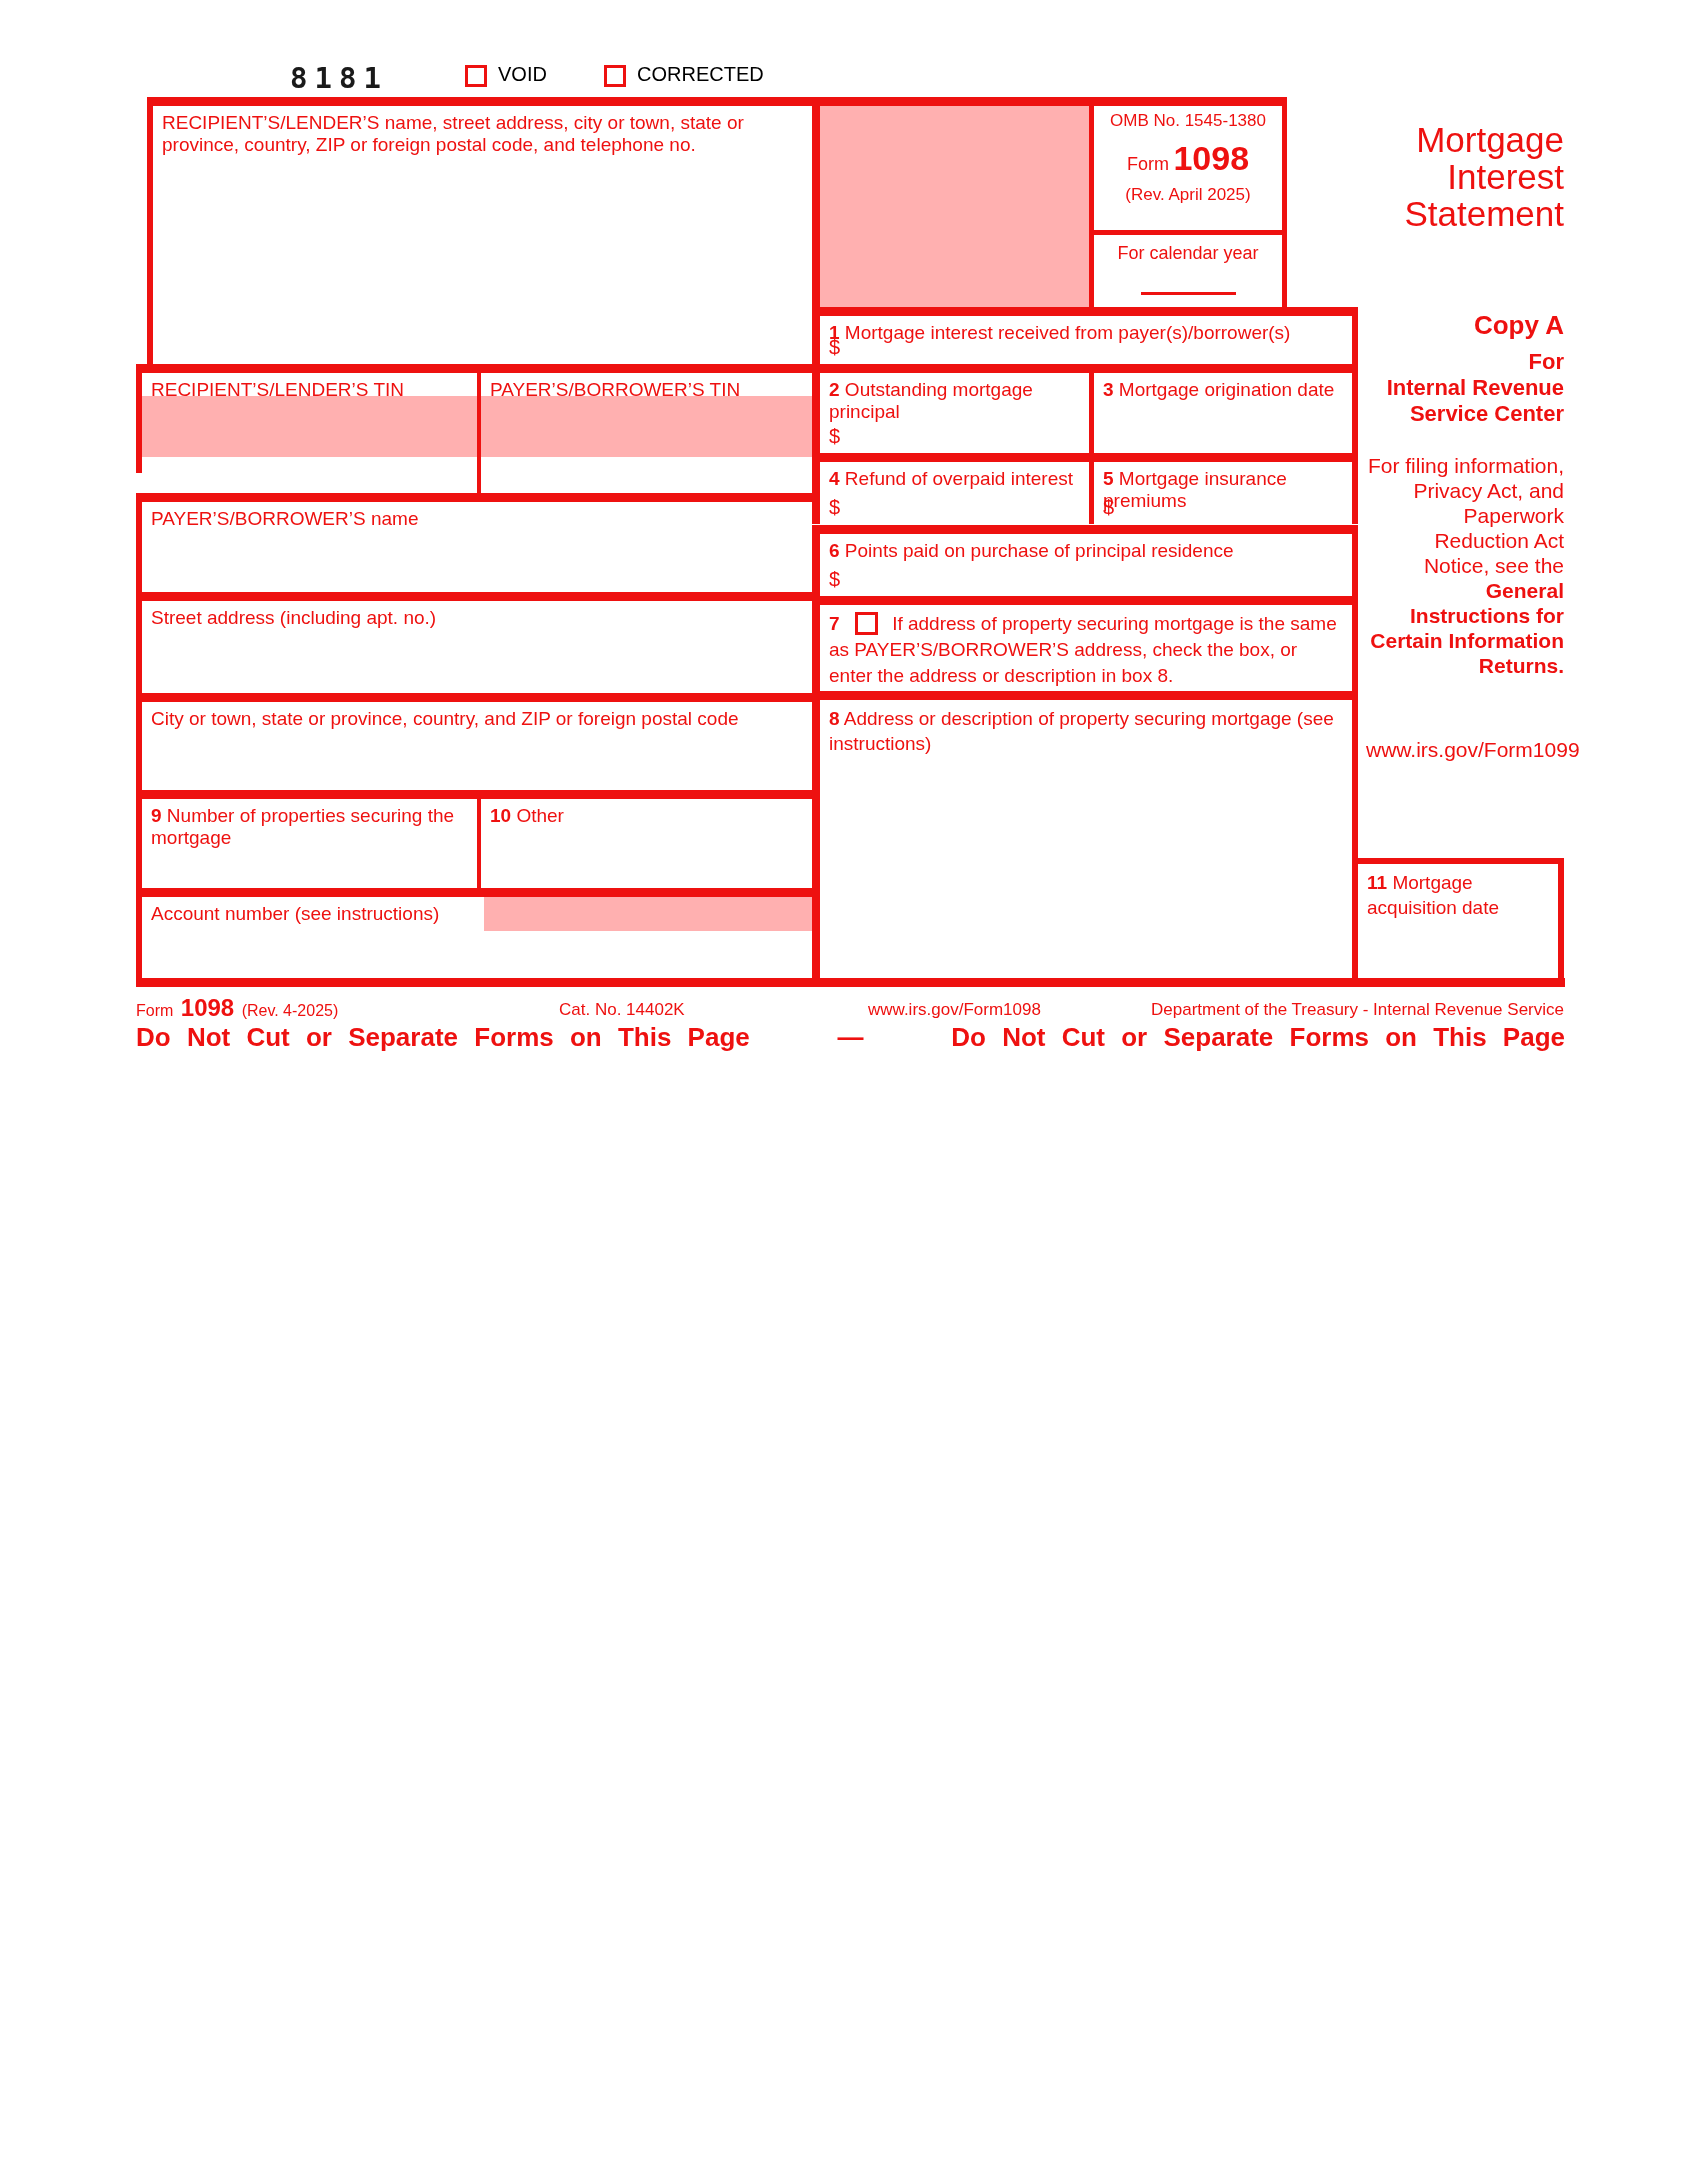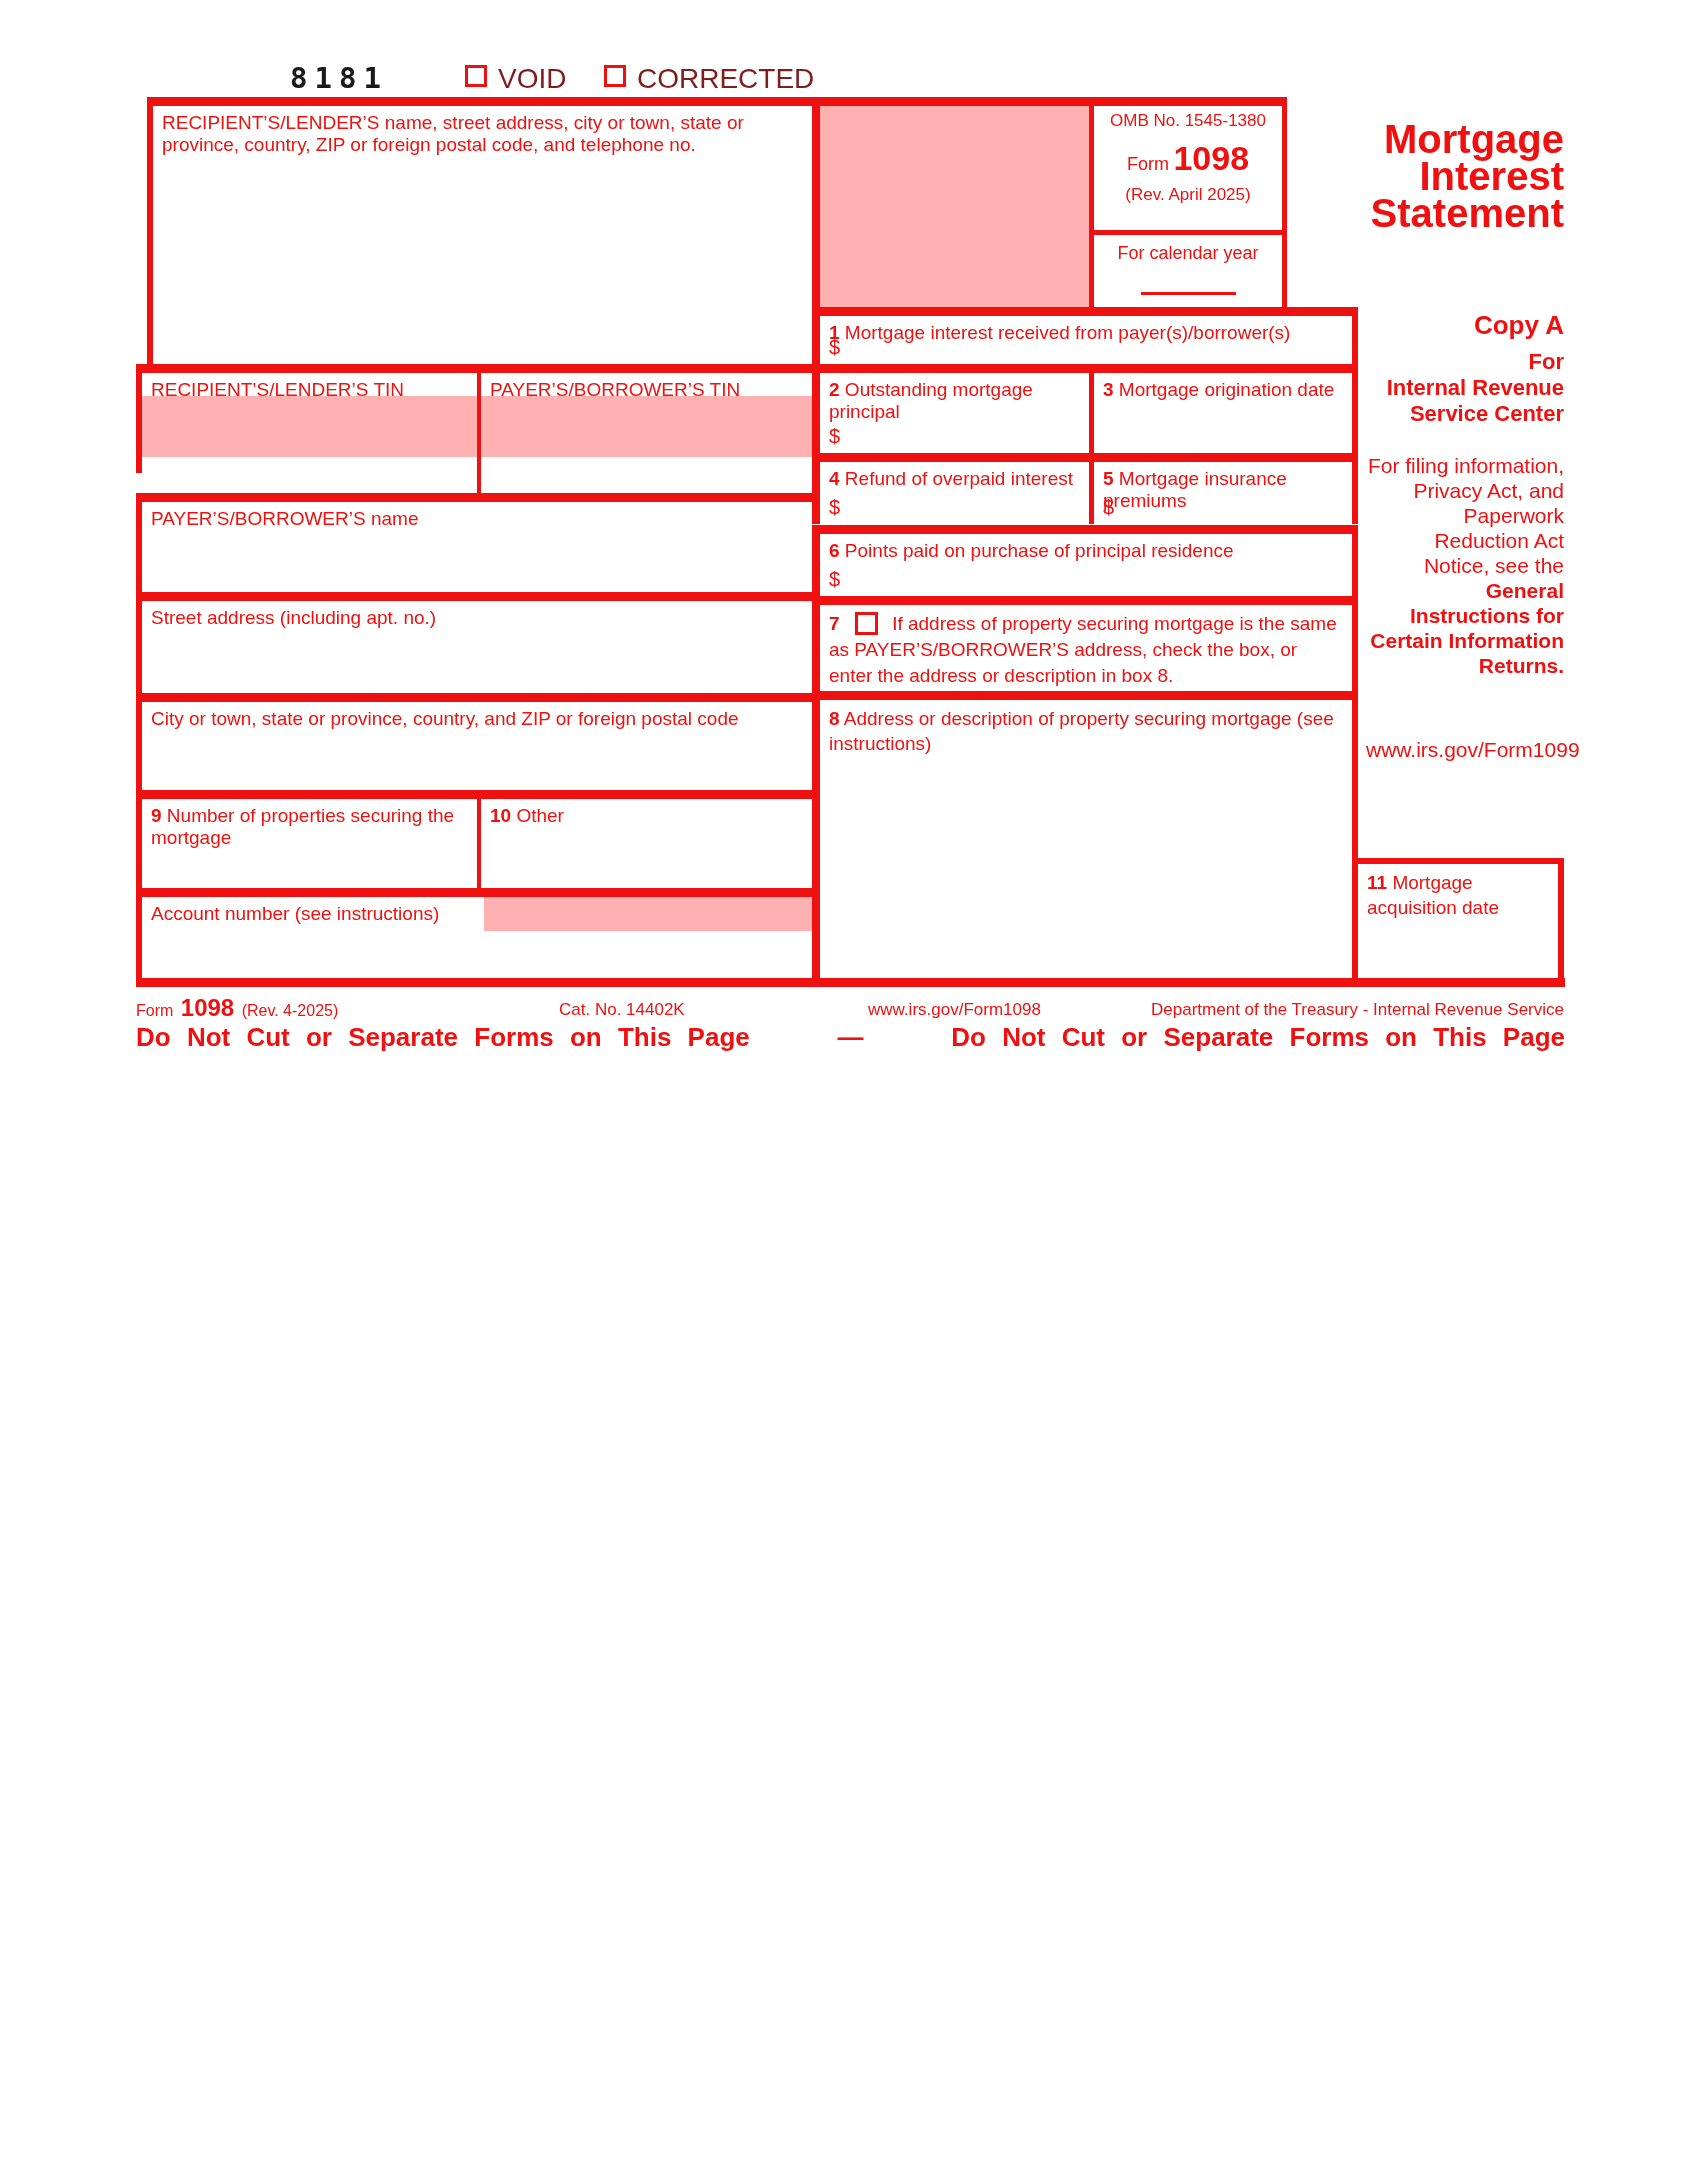--- a/index.html
+++ b/index.html
@@ -7,22 +7,22 @@
         font-family:"Liberation Sans", sans-serif;color:#EE1110;}
   .abs{position:absolute;box-sizing:border-box;}
   .cell{position:absolute;box-sizing:border-box;border-color:#EE1110;border-style:solid;border-width:0;}
   .lbl{font-size:19px;line-height:22px;padding:6px 10px 0 9px;}
   .num{font-weight:bold;}
   .dollar{position:absolute;left:9px;bottom:5px;font-size:20px;}
   .pink{background:#FFB0B0;}
   .chk{display:inline-block;box-sizing:border-box;border:3px solid #EE1110;background:#fff;}
   .ocr{font-family:"DejaVu Sans Mono", monospace;font-weight:bold;color:#1A1A1A;
        font-size:29px;letter-spacing:7px;}
-  .toplabel{font-size:28px;color:#7f1d1d;}
-  .titleblk{font-size:40px;font-weight:bold;line-height:37px;text-align:right;white-space:pre-line;}
+  .toplabel{font-size:20px;color:#000000;}
+  .titleblk{font-size:35px;font-weight:normal;line-height:37px;text-align:right;white-space:pre-line;}
   .copyA-head{font-size:26px;font-weight:bold;line-height:32px;}
   .copyA-for{font-size:22px;font-weight:bold;line-height:26px;white-space:pre-line;margin-top:8px;}
   .copyA-body{font-size:21px;line-height:25px;margin-top:26px;}
   .copyA-url{font-size:21px;margin-top:60px;}
   .ftr-small{font-size:17px;}
   .cut-line{display:flex;justify-content:space-between;font-weight:bold;font-size:26px;word-spacing:9px;}
   .ombline{text-align:center;}
 </style>
 </head>
 <body>

